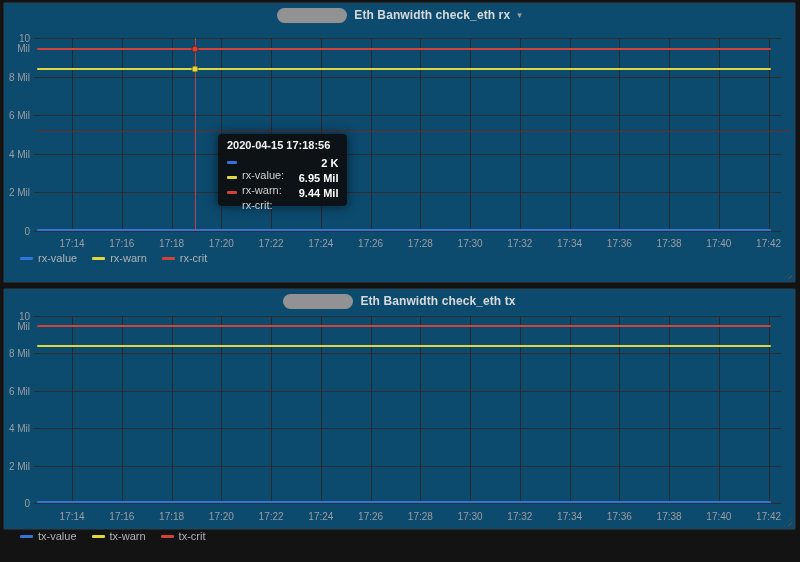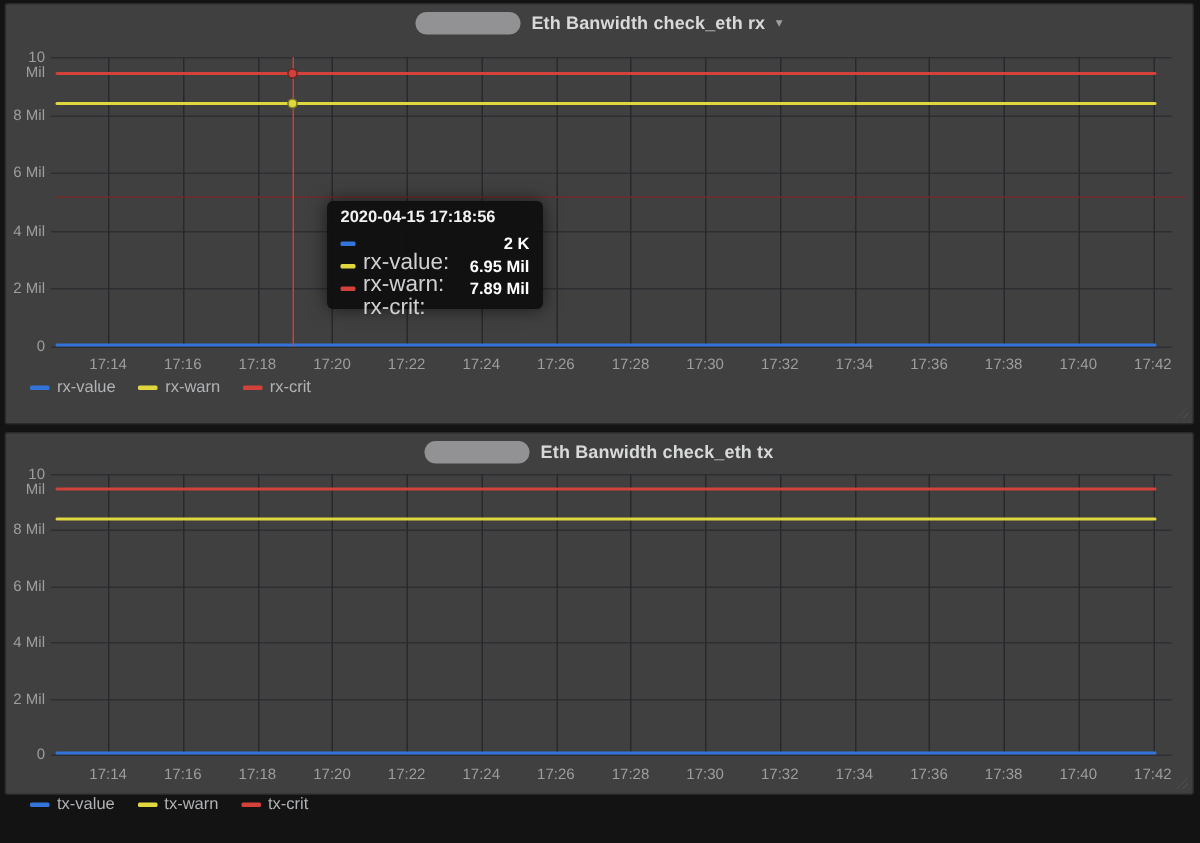--- a/index.html
+++ b/index.html
@@ -6,21 +6,21 @@
   html, body { margin: 0; padding: 0; }
   body {
     width: 800px; height: 562px;
     background: #131314;
     font-family: "Liberation Sans", sans-serif;
     position: relative;
     overflow: hidden;
   }
   .panel {
     position: absolute; left: 3px; width: 793px;
-    background: #404040;
+    background: #0c4a6e;
     border: 1px solid #2a2a2d;
     border-radius: 2px;
   }
   #panel-0 { top: 2px; height: 281px; }
   #panel-1 { top: 288px; height: 242px; }
   .panel-header {
     height: 24px; display: flex; align-items: center; justify-content: center;
     gap: 7px; cursor: pointer;
   }
   .pill {
@@ -62,21 +62,21 @@
     box-shadow: 0 0 12px rgba(0,0,0,0.6);
     min-width: 90px;
   }
   .tooltip-header {
     color: #f2f2f2; font-size: 11px; font-weight: bold; margin-bottom: 4px; white-space: nowrap;
   }
   .tooltip-row {
     display: flex; align-items: center; gap: 5px; height: 15px; white-space: nowrap;
   }
   .tooltip-dash { width: 10px; height: 3px; border-radius: 1px; flex: 0 0 auto; }
-  .tooltip-label { color: #cfd0d2; font-size: 15px; margin-top: 24px; }
+  .tooltip-label { color: #cfd0d2; font-size: 11px; margin-top: 24px; }
   .tooltip-value { margin-left: auto; padding-left: 12px; color: #ffffff; font-size: 11px; font-weight: bold; }
   .resize-handle {
     position: absolute; right: 3px; bottom: 3px; width: 8px; height: 8px;
     cursor: nwse-resize;
     background: repeating-linear-gradient(-45deg, transparent, transparent 2px, #4b4b4e 2px, #4b4b4e 3px);
     clip-path: polygon(100% 0, 100% 100%, 0 100%);
   }
 </style>
 </head>
 <body>
@@ -145,21 +145,21 @@
           <span class="tooltip-value">2 K</span>
         </div>
         <div class="tooltip-row">
           <span class="tooltip-dash" style="background: rgb(224, 214, 62);"></span>
           <span class="tooltip-label">rx-warn:</span>
           <span class="tooltip-value">6.95 Mil</span>
         </div>
         <div class="tooltip-row">
           <span class="tooltip-dash" style="background: rgb(210, 65, 58);"></span>
           <span class="tooltip-label">rx-crit:</span>
-          <span class="tooltip-value">7.89 Mil</span>
+          <span class="tooltip-value">9.44 Mil</span>
         </div>
       </div>
     </div>
   <div class="legend" style="top: 250px;">
       <span class="legend-item">
         <span class="legend-swatch" style="background: rgb(50, 116, 217);"></span>
         <span class="legend-label">rx-value</span>
       </span>
       <span class="legend-item">
         <span class="legend-swatch" style="background: rgb(224, 214, 62);"></span>

